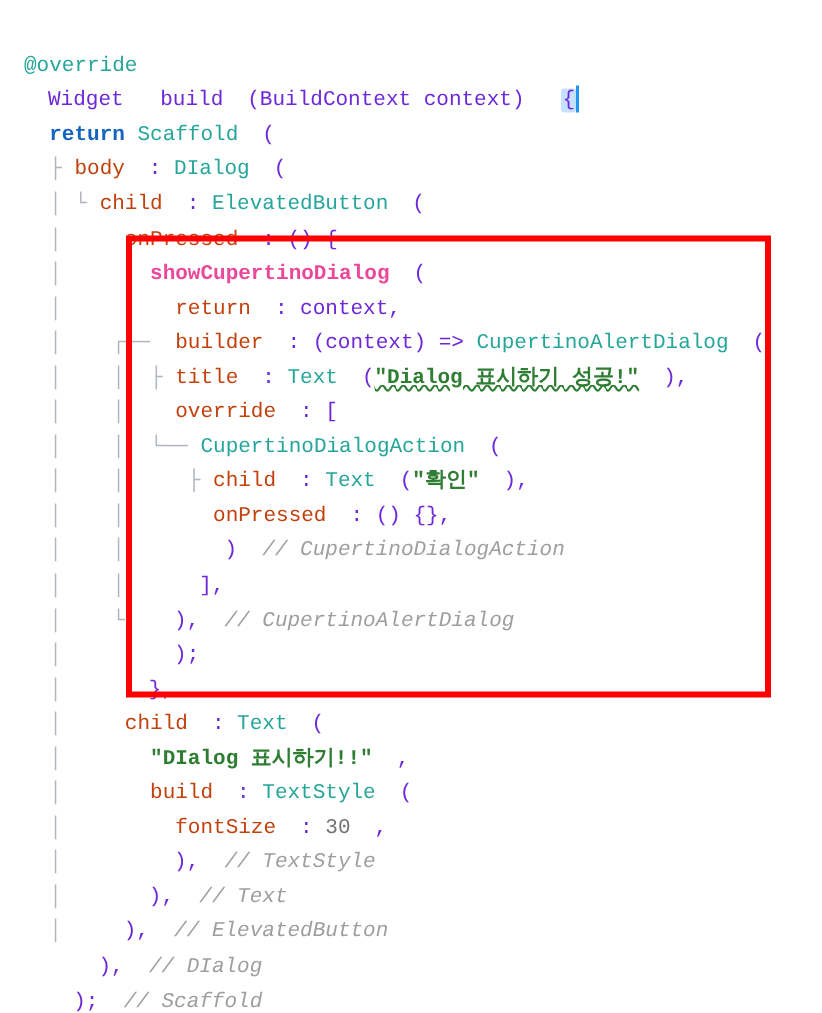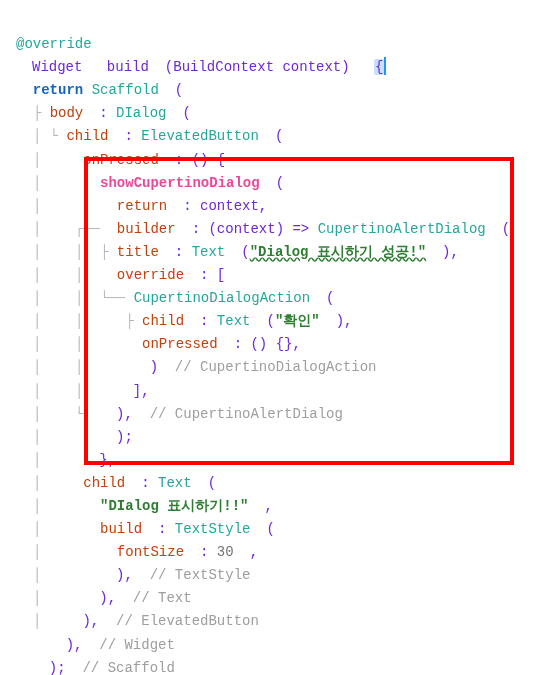--- a/index.html
+++ b/index.html
@@ -16,21 +16,21 @@
   }
   .code { white-space: pre; }
   .ann  { color:#26a69a; }
   .kw   { color:#1565c0; font-weight: 700; }
   .cls  { color:#26a69a;font-family:Liberation Mono, monospace; }       
   .param{ color:#c2410c; }       
   .fn   { color:#ec4899;font-weight:bold; }       
   .str  { color:#2e7d32; font-weight: 700; }
   .strU { color:#2e7d32; font-weight: 700; text-decoration: underline wavy #2e7d32; }
   .num  { color:#737373; }
-  .cmt  { color:#9e9e9e; }
+  .cmt  { color:#9e9e9e; font-style: italic; }
   .plain{ color:#6d28d9;margin-left:16px; }
   .guide{ color:#b0b6bd; }
   .cursor {
     display: inline-block;
     width: 2px; height: 18px;
     background:#2196f3;
     vertical-align: text-bottom;
   }
   .hl {
     background:#c5e1ff;
@@ -73,15 +73,15 @@
   <span class="guide">│    └  </span><span class="plain">),</span>  <span class="cmt">// CupertinoAlertDialog</span>
   <span class="guide">│       </span><span class="plain">);</span>
   <span class="guide">│     </span><span class="plain">},</span>
   <span class="guide">│     </span><span class="param">child</span><span class="plain">: </span><span class="cls">Text</span><span class="plain">(</span>
   <span class="guide">│       </span><span class="str">"DIalog 표시하기!!"</span><span class="plain">,</span>
   <span class="guide">│       </span><span class="param">build</span><span class="plain">: </span><span class="cls">TextStyle</span><span class="plain">(</span>
   <span class="guide">│         </span><span class="param">fontSize</span><span class="plain">: </span><span class="num">30</span><span class="plain">,</span>
   <span class="guide">│       </span><span class="plain">),</span>  <span class="cmt">// TextStyle</span>
   <span class="guide">│     </span><span class="plain">),</span>  <span class="cmt">// Text</span>
   <span class="guide">│   </span><span class="plain">),</span>  <span class="cmt">// ElevatedButton</span>
-  <span class="guide">  </span><span class="plain">),</span>  <span class="cmt">// Widget</span>
+  <span class="guide">  </span><span class="plain">),</span>  <span class="cmt">// DIalog</span>
   <span class="plain">);</span>  <span class="cmt">// Scaffold</span>
 </div>
 
 </body></html>

